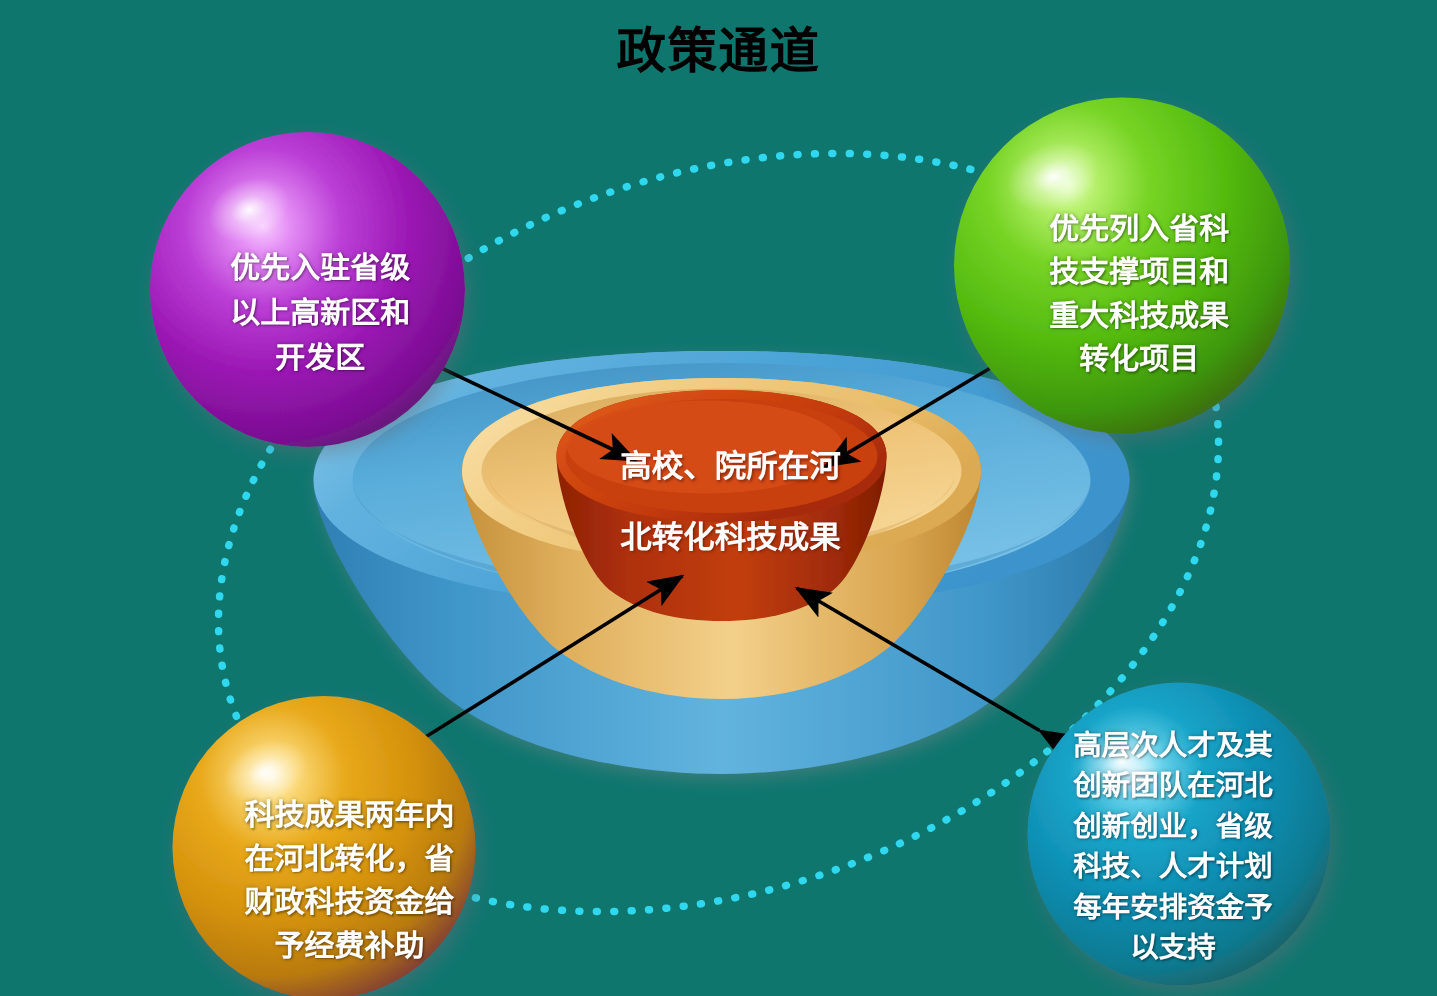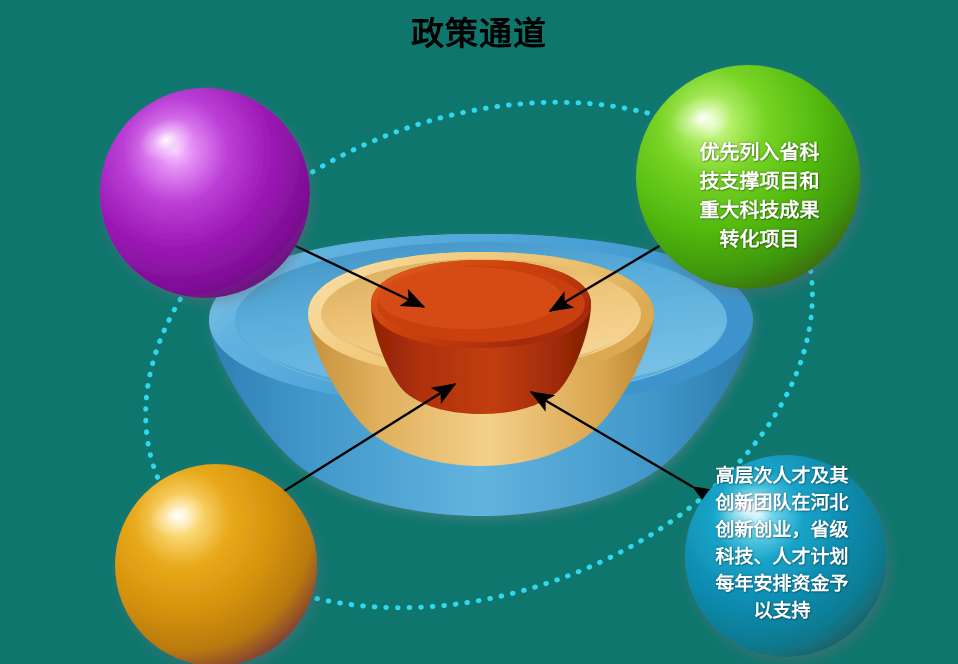--- a/index.html
+++ b/index.html
@@ -29,21 +29,21 @@
     font-weight:bold;
     font-family:"DejaVu Sans","Liberation Sans",sans-serif;
     text-align:center;
     text-shadow:0 0 3px rgba(0,0,0,.30), 1px 1px 1px rgba(0,0,0,.25);
     pointer-events:none;
     white-space:pre-line;
   }
   .bubble-text.purple{left:131px;top:163px;width:165px;font-size:20px;line-height:30px;}
   .bubble-text.green {left:677px;top:138px;width:165px;font-size:20px;line-height:29px;}
   .bubble-text.gold  {left:148px;top:529px;width:170px;font-size:20px;line-height:29px;}
-  .bubble-text.teal  {left:702px;top:462px;width:160px;font-size:19px;line-height:27px;}
+  .bubble-text.teal  {left:702px;top:484px;width:160px;font-size:19px;line-height:27px;}
 
   .core-text{
     position:absolute;left:382px;top:288px;width:210px;
     color:#ffffff;font-weight:bold;font-size:21px;line-height:47px;
     text-align:center;
     font-family:"DejaVu Sans","Liberation Sans",sans-serif;
     text-shadow:1px 1px 2px rgba(80,15,0,.55);
     pointer-events:none;white-space:pre-line;
   }
 </style>
@@ -245,28 +245,37 @@
     </g>
 
     <g filter="url(#softShadow)">
       <circle cx="786" cy="556" r="101" fill="url(#gradTeal)"></circle>
       <ellipse cx="748" cy="508" rx="30" ry="21" fill="url(#spec)" transform="rotate(-20 748 508)"></ellipse>
     </g>
   </svg>
 
   <div class="page-title">政策通道</div>
 
+  <div class="bubble-text purple">优先入驻省级
+以上高新区和
+开发区</div>
 
   <div class="bubble-text green">优先列入省科
 技支撑项目和
 重大科技成果
 转化项目</div>
 
+  <div class="bubble-text gold">科技成果两年内
+在河北转化，省
+财政科技资金给
+予经费补助</div>
 
   <div class="bubble-text teal">高层次人才及其
 创新团队在河北
 创新创业，省级
 科技、人才计划
 每年安排资金予
 以支持</div>
 
+  <div class="core-text">高校、院所在河
+北转化科技成果</div>
 
 </div>
 
 </body></html>

